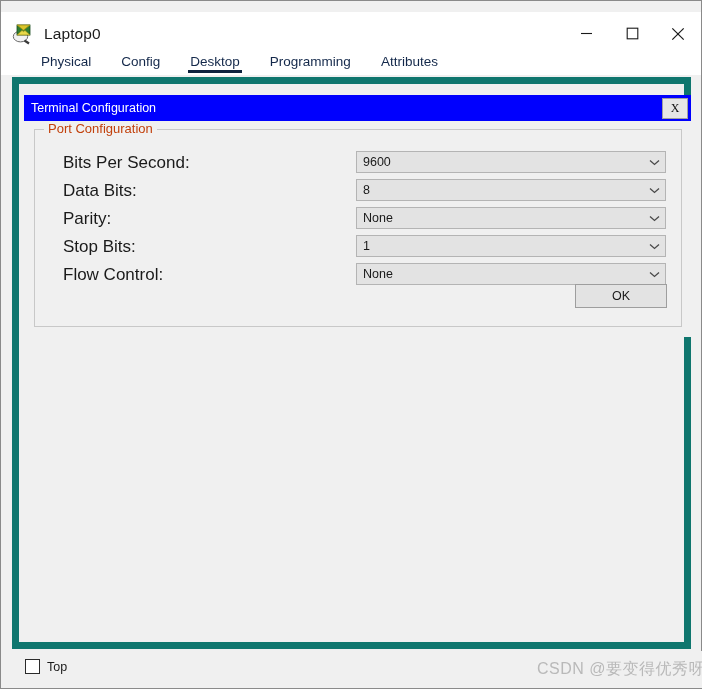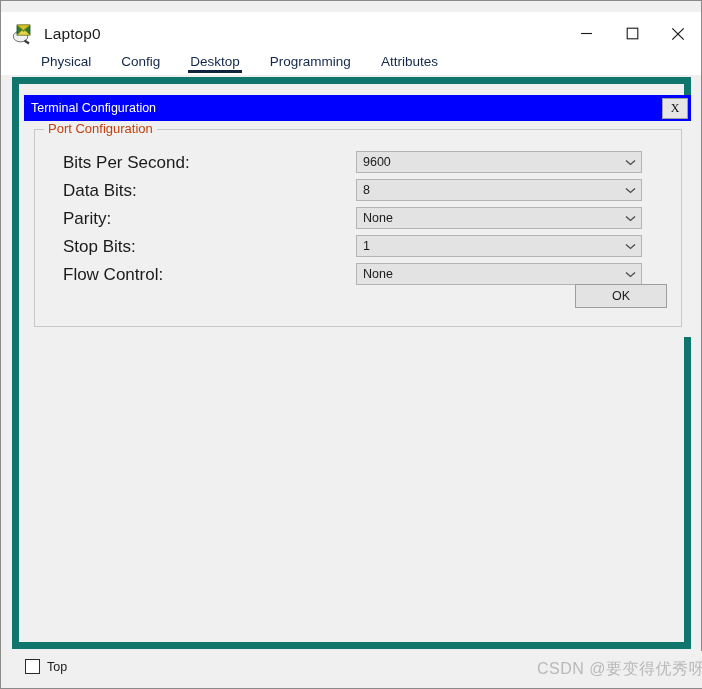--- a/index.html
+++ b/index.html
@@ -189,21 +189,21 @@
     top: 2px;
     font-size: 17px;
     color: #1a1a1a;
     white-space: nowrap;
     margin-left: 8px;
   }
   .combo {
     position: absolute;
     left: 321px;
     top: 0;
-    width: 286px;
+    width: 310px;
     height: 22px;
     box-sizing: border-box;
     border: 1px solid #b4b4b4;
     background: #e3e3e3;
     display: flex;
     align-items: center;
   }
   .combo-value {
     font-size: 12.5px;
     color: #1a1a1a;

